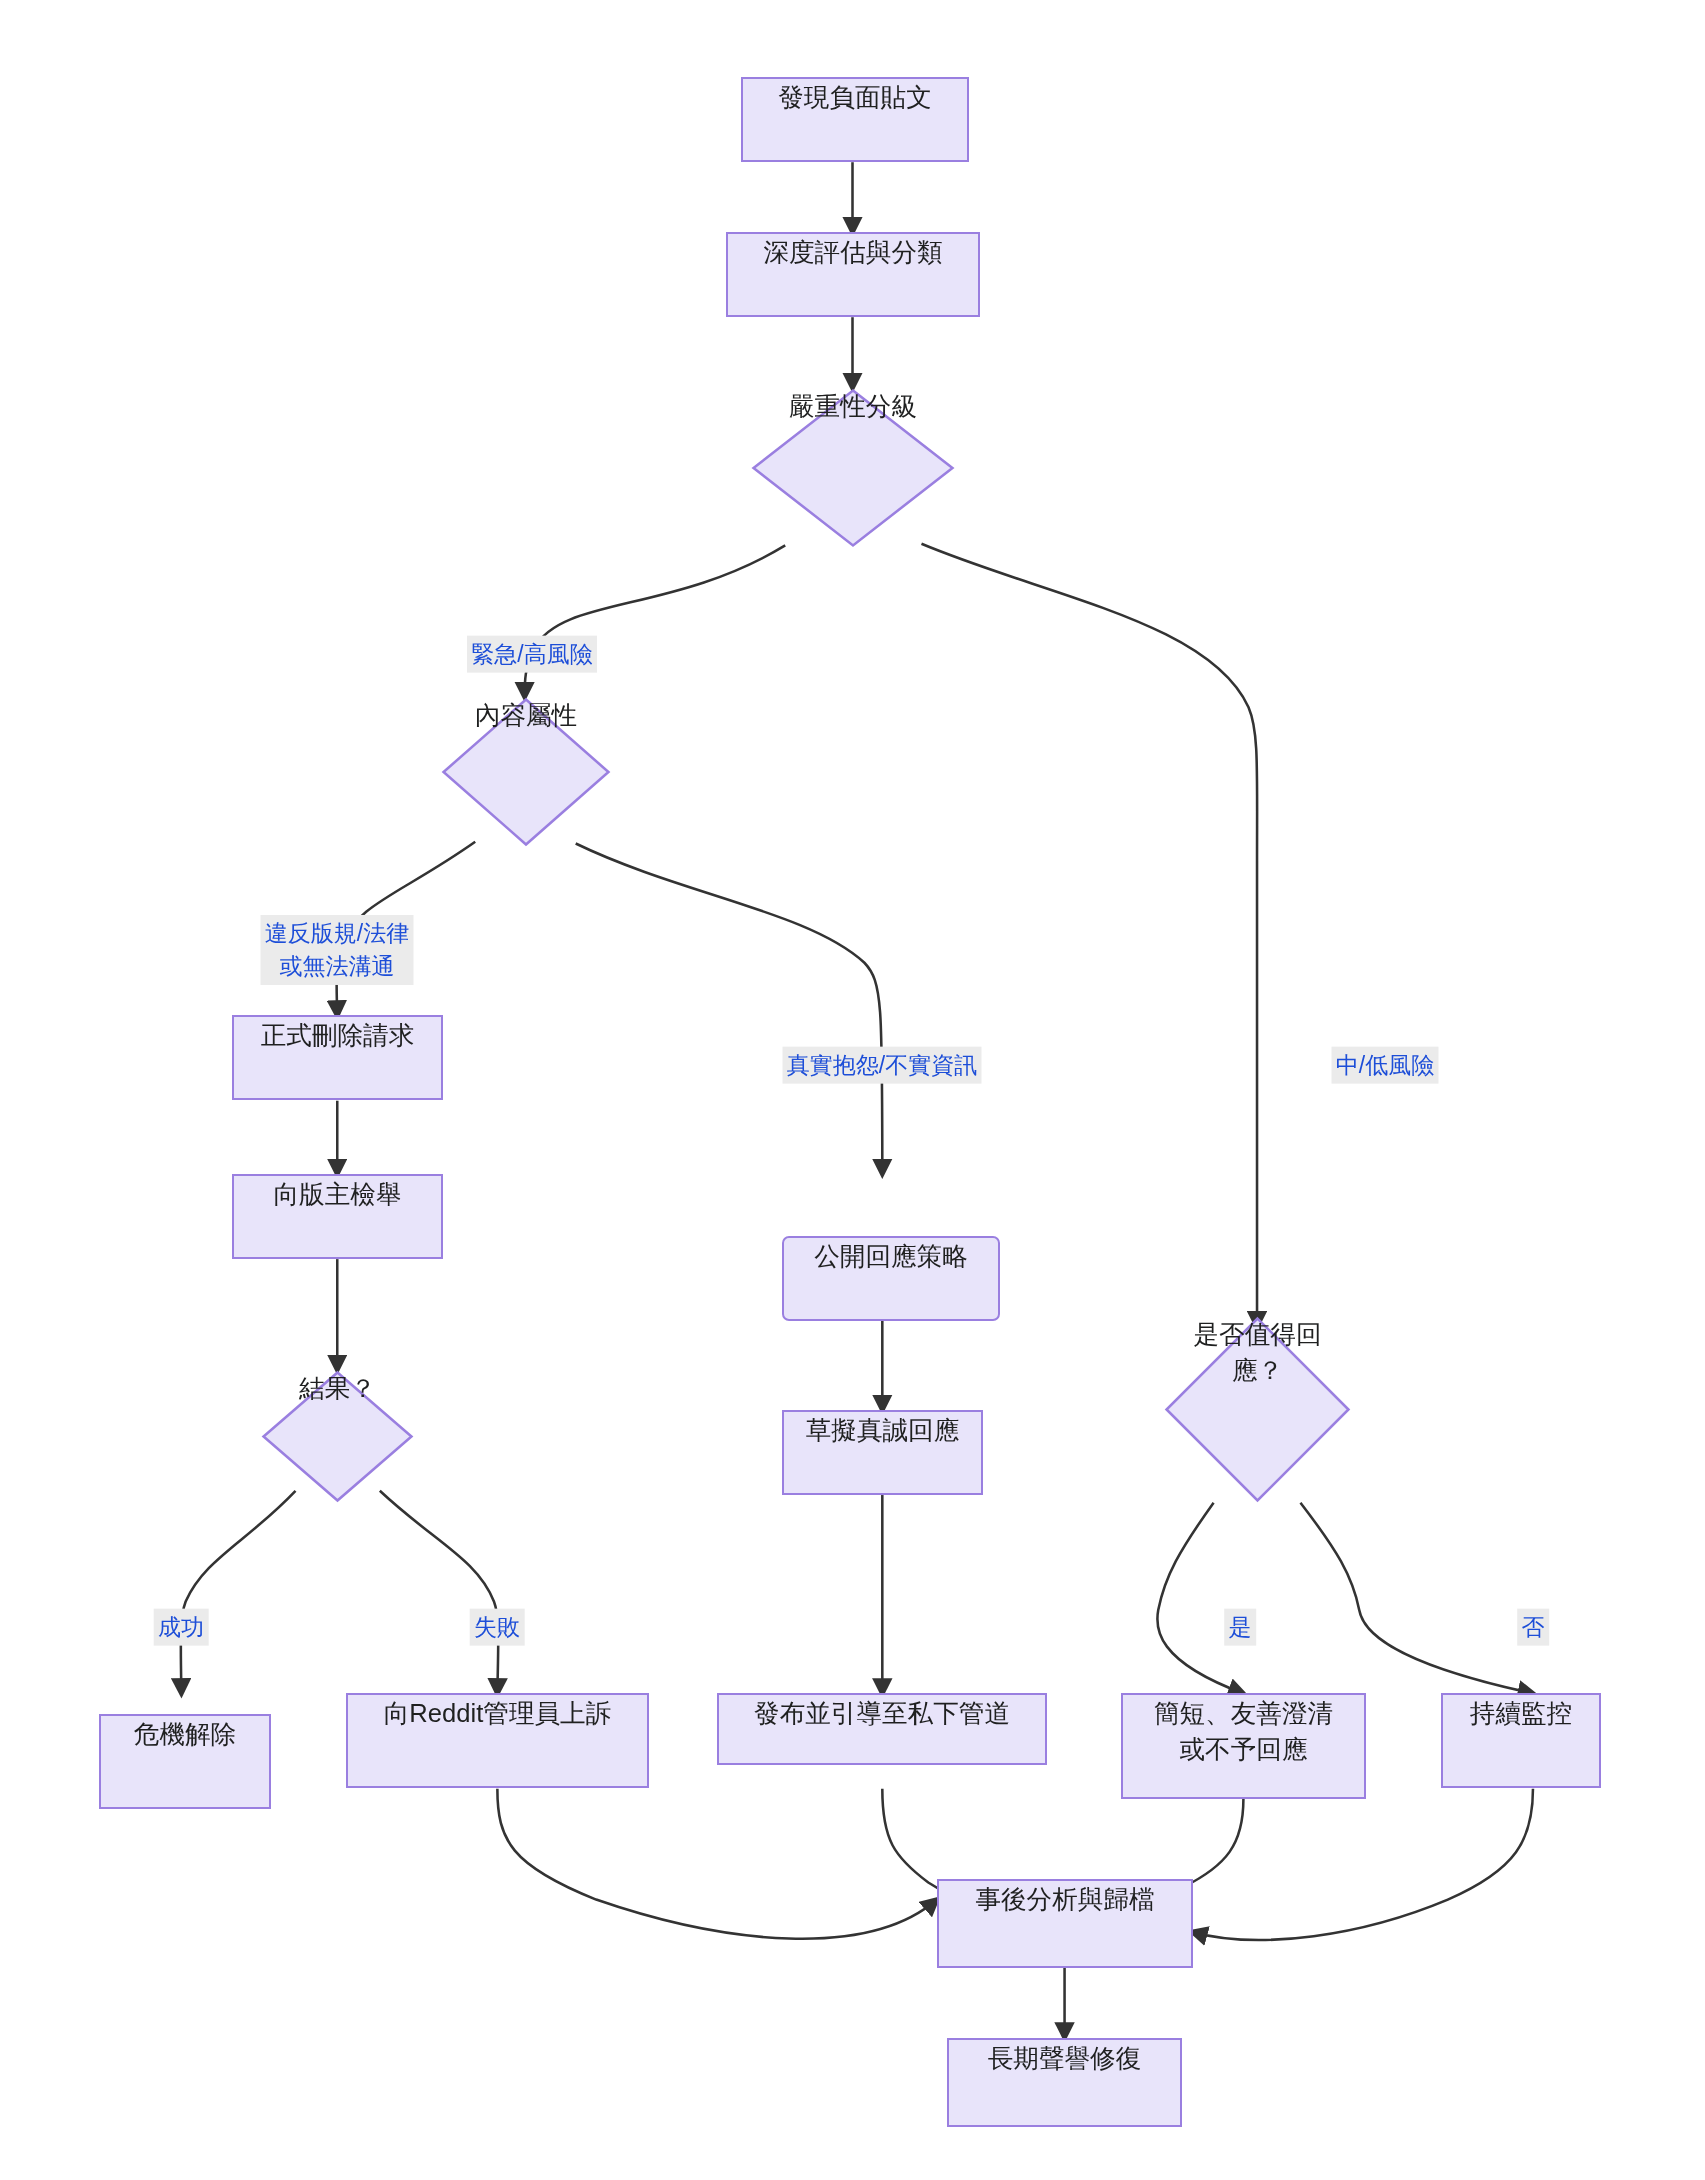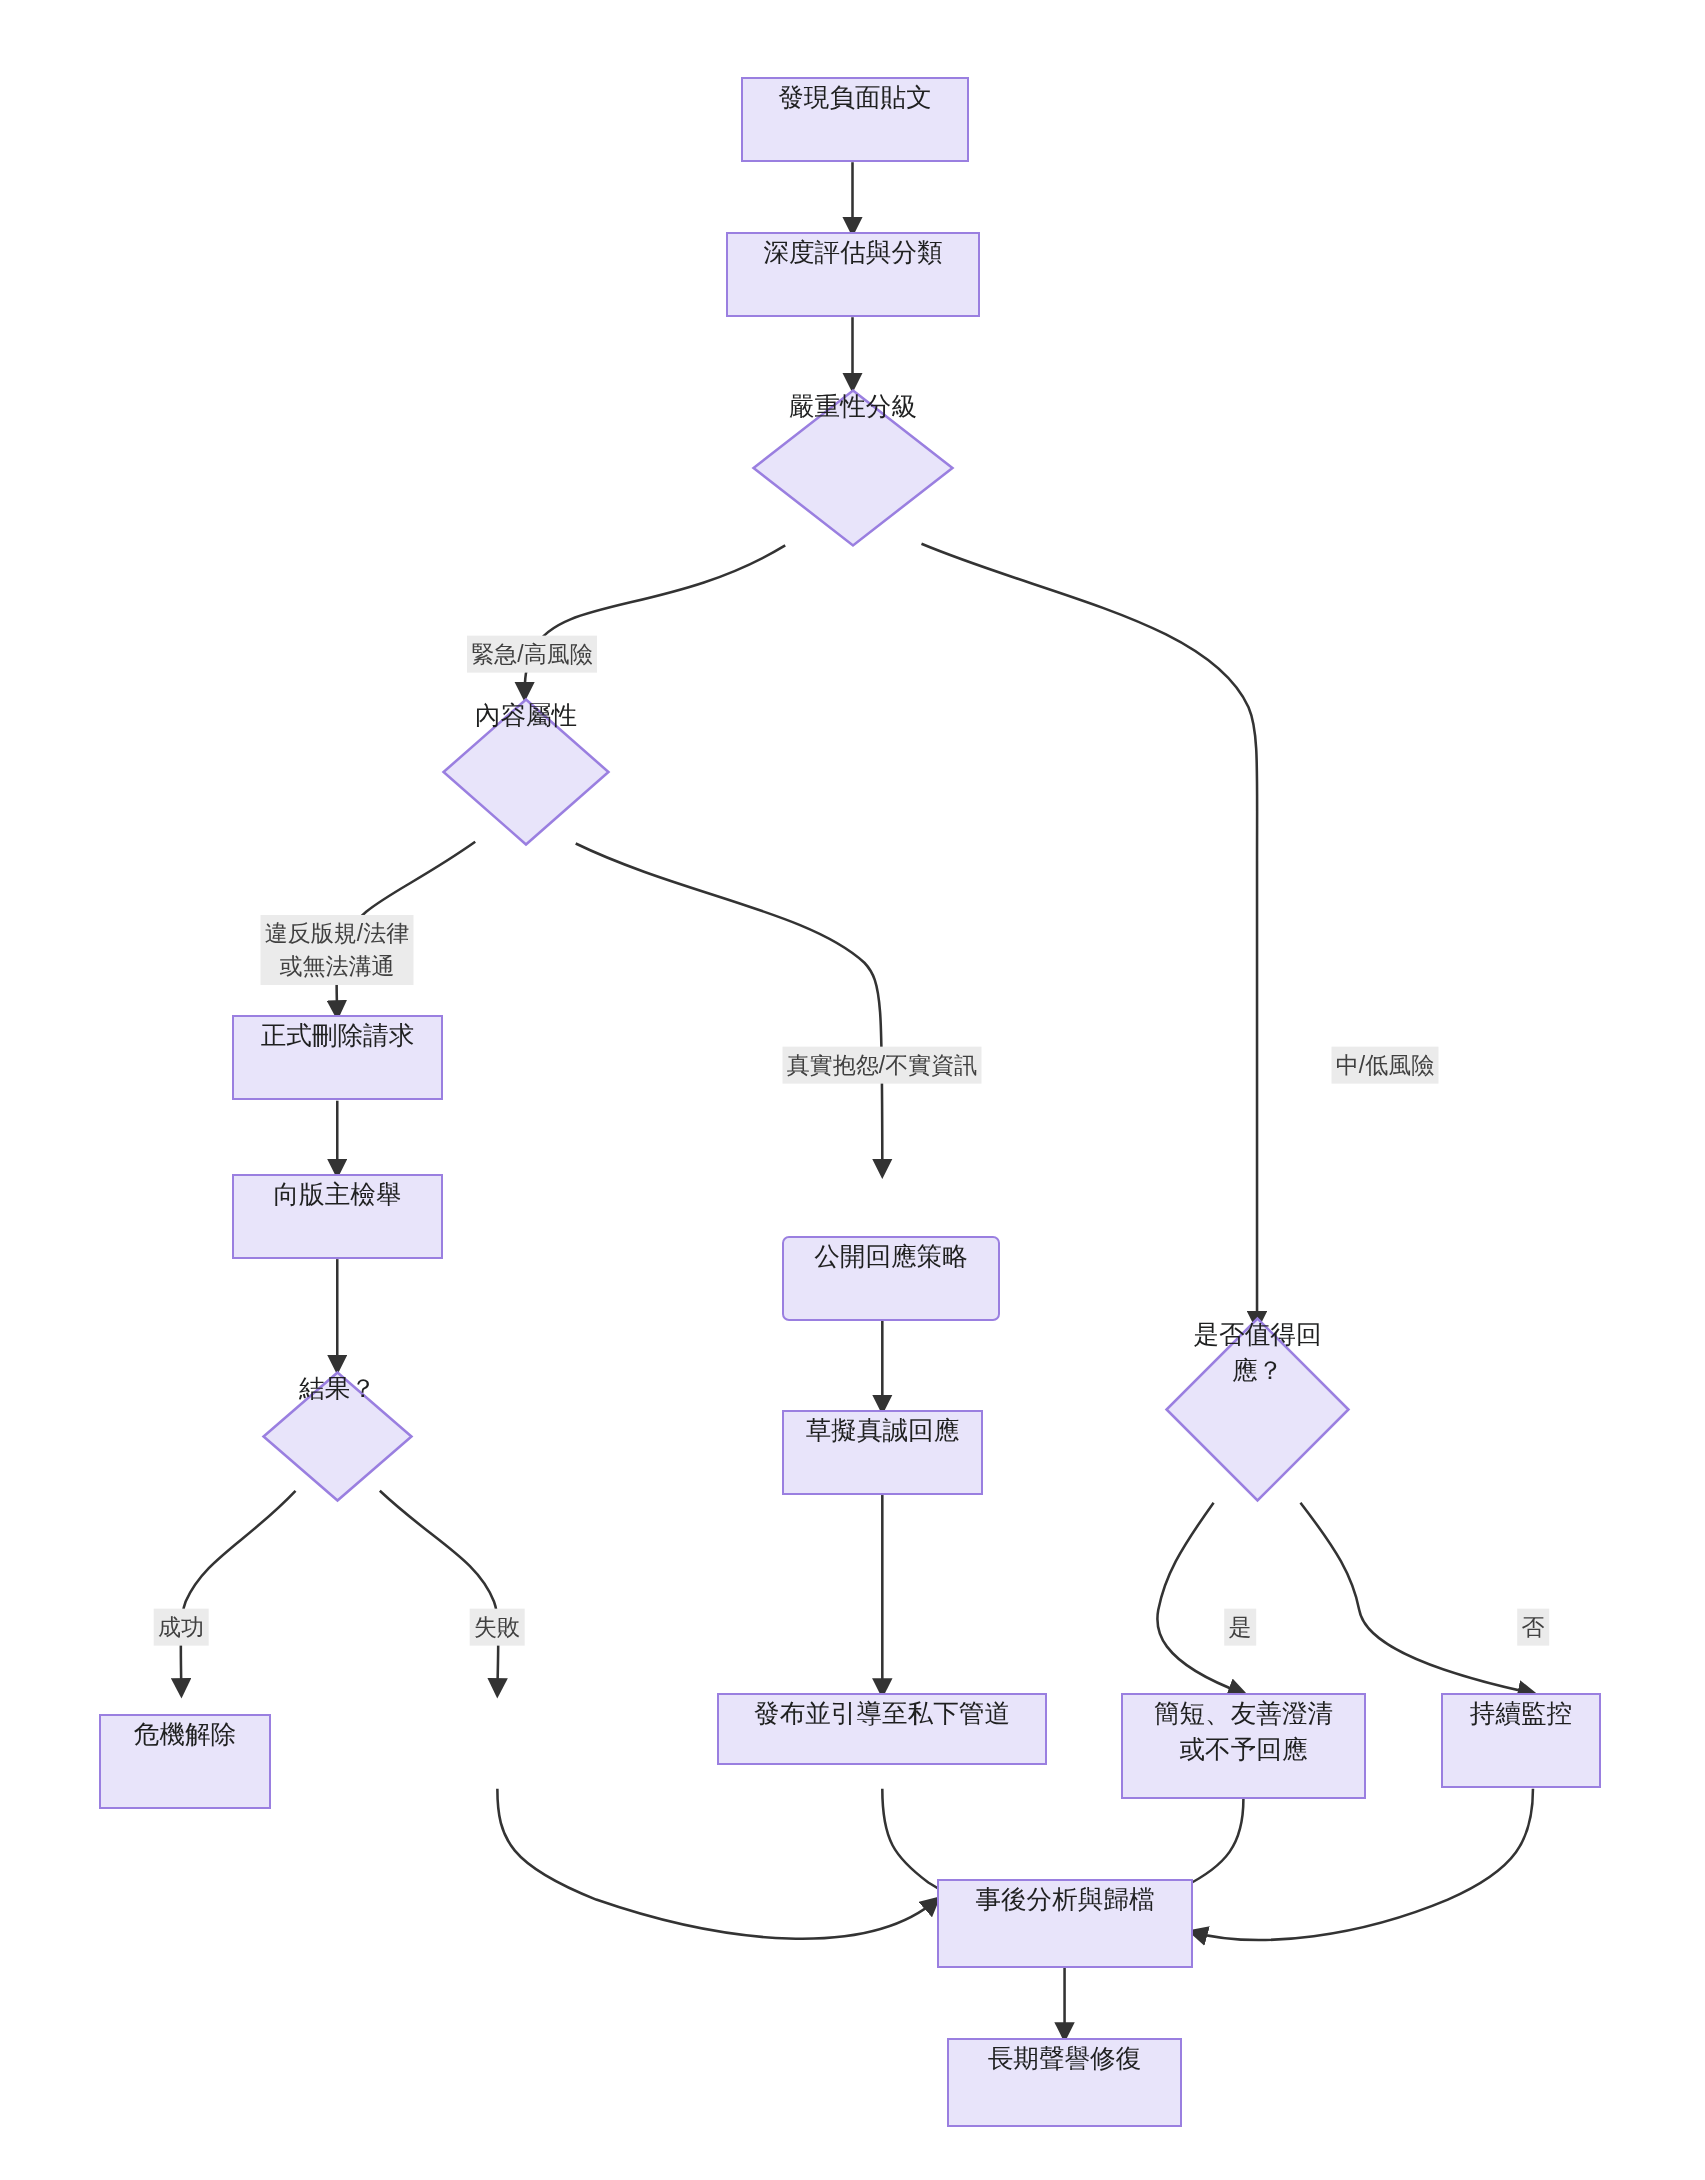--- a/index.html
+++ b/index.html
@@ -62,21 +62,21 @@
   }
   .node-label {
     position: relative;
     z-index: 2;
     white-space: pre-line;
     padding: 0 6.8px;
   }
   .edge-label {
     position: absolute;
     background: #ebebeb;
-    color: #404040;
+    color: #1d4ed8;
     font-size: 23px;
     line-height: 1.45;
     text-align: center;
     padding: 1.7px 4.3px;
     white-space: pre-line;
     transform: translate(-50%, -50%);
     z-index: 4;
   }
 </style>
 </head>
@@ -164,20 +164,23 @@
     <svg class="diamond-shape" viewBox="0 0 180 156" preserveAspectRatio="none">
       <polygon points="90,3 177,78 90,153 3,78"></polygon>
     </svg>
     <span class="node-label">結果？</span>
   </div>
 
   <div class="node rect" style="left:99px; top:1693px; width:172px; height:95px;margin-top:21px;">
     <span class="node-label">危機解除</span>
   </div>
 
+  <div class="node rect" style="left:346px; top:1693px; width:303px; height:95px;">
+    <span class="node-label">向Reddit管理員上訴</span>
+  </div>
 
   <div class="node rect" style="left:782px; top:1236px; width:218px; height:85px;border-radius:7px;">
     <span class="node-label">公開回應策略</span>
   </div>
 
   <div class="node rect" style="left:782px; top:1410px; width:201px; height:85px;">
     <span class="node-label">草擬真誠回應</span>
   </div>
 
   <div class="node rect" style="left:717px; top:1693px; width:330px; height:72px;">

